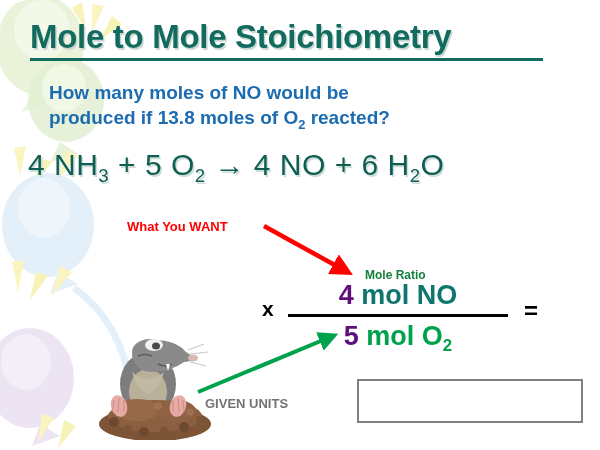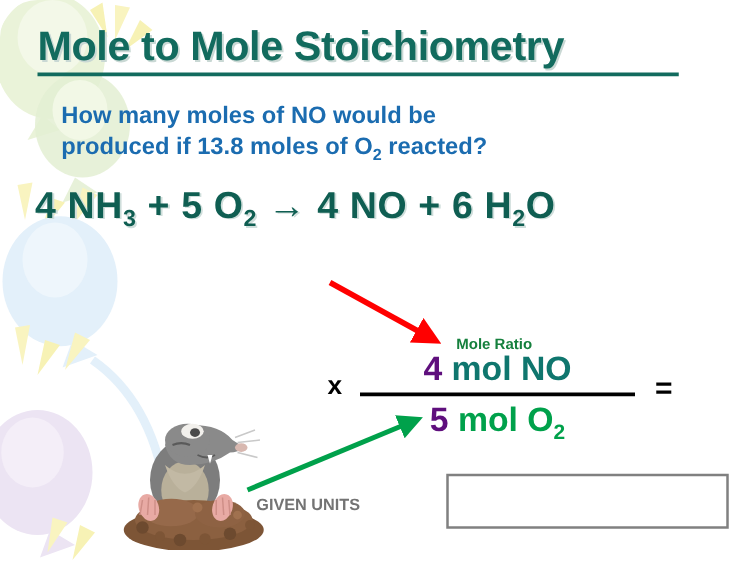--- a/index.html
+++ b/index.html
@@ -58,21 +58,21 @@
     color: #1b6cb0;
   }
   #question sub { font-size: 0.68em; }
 
   
   #equation {
     position: absolute;
     left: 28px;
     top: 148px;
     font-size: 30px;
-    font-weight: bold;
+    font-weight: normal;
     color: #0f5e52;
     letter-spacing: 0.5px;
     text-shadow: 1.5px 1.5px 0 #cfdedb;
     white-space: nowrap;
   }
   #equation sub { font-size: 0.62em; }
   #equation .arrow-glyph { font-size: 30px; }
 
   
   .annot {
@@ -210,20 +210,21 @@
 
   <div id="question">
     <span>How many moles of NO would be</span><br>
     <span>produced if 13.8 moles of O</span><sub>2</sub><span> reacted?</span>
   </div>
 
   <div id="equation">
     <span>4 NH</span><sub>3</sub><span> + </span><span>5 O</span><sub>2</sub><span class="arrow-glyph"> → </span><span>4 NO</span><span> + </span><span>6 H</span><sub>2</sub><span>O</span>
   </div>
 
+  <div class="annot" id="label-want">What You WANT</div>
 
   <svg class="arrow-svg" id="red-arrow" width="110" height="70" viewBox="0 0 110 70">
     <defs>
       <marker id="redhead" markerWidth="5" markerHeight="5" refX="2.2" refY="2.5" orient="auto">
         <polygon points="0,0 5,2.5 0,5" fill="#ff0000"></polygon>
       </marker>
     </defs>
     <line x1="6" y1="8" x2="84" y2="51" stroke="#ff0000" stroke-width="4.5" marker-end="url(#redhead)"></line>
   </svg>
 

